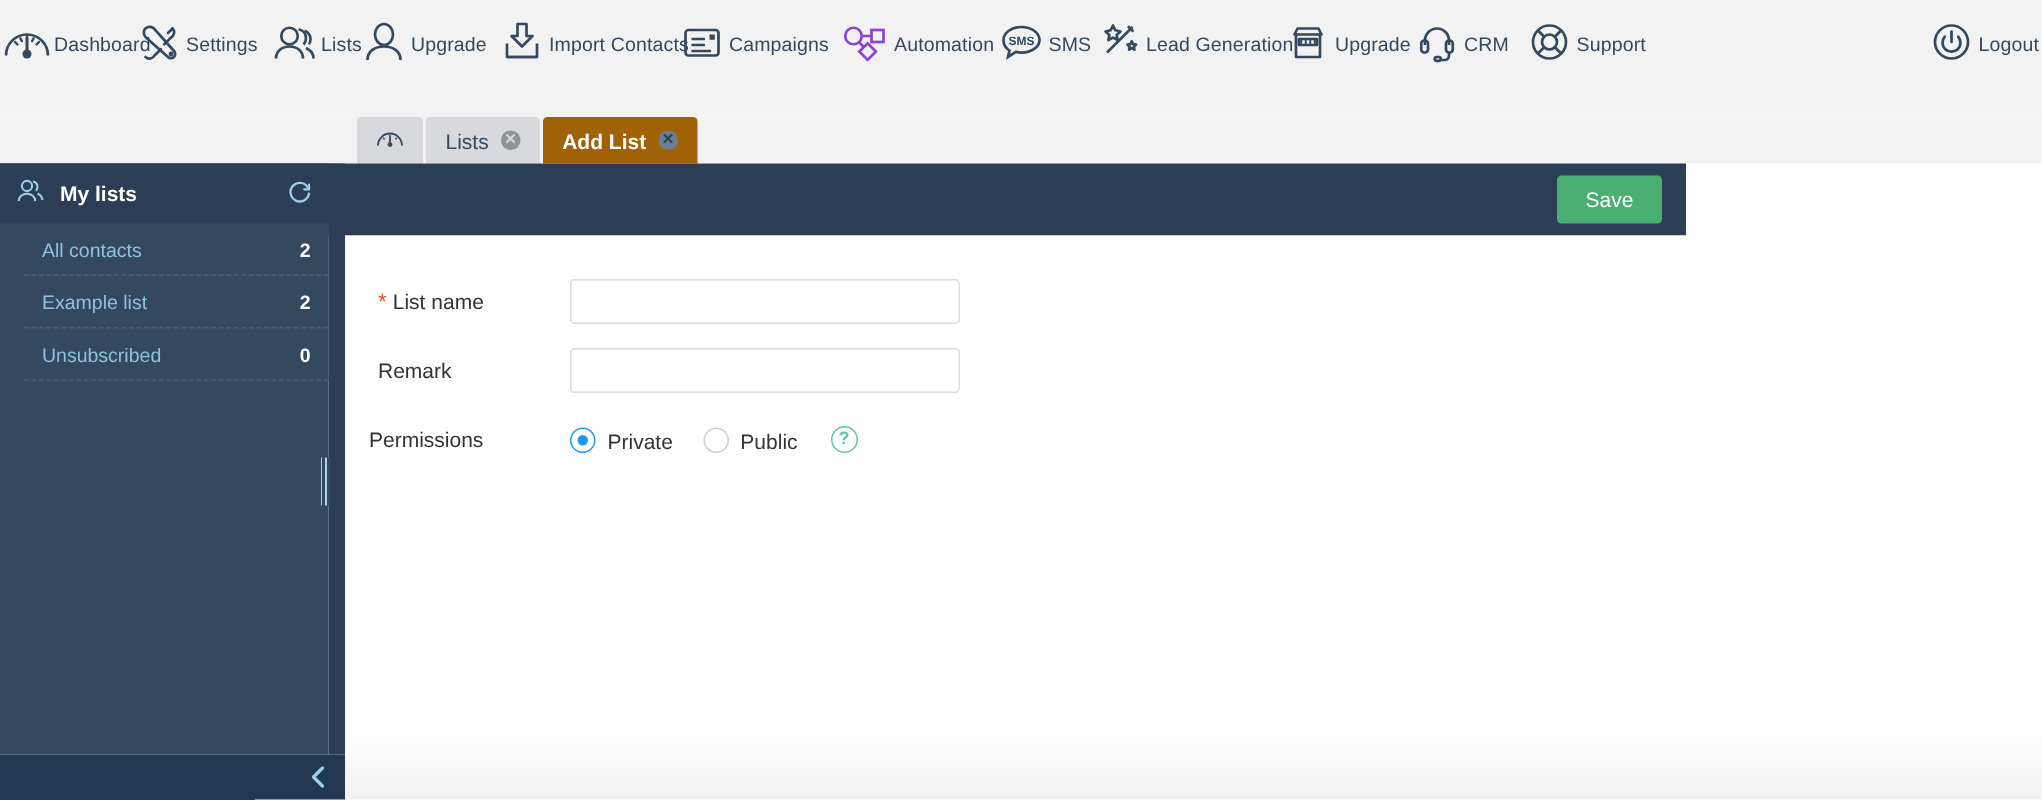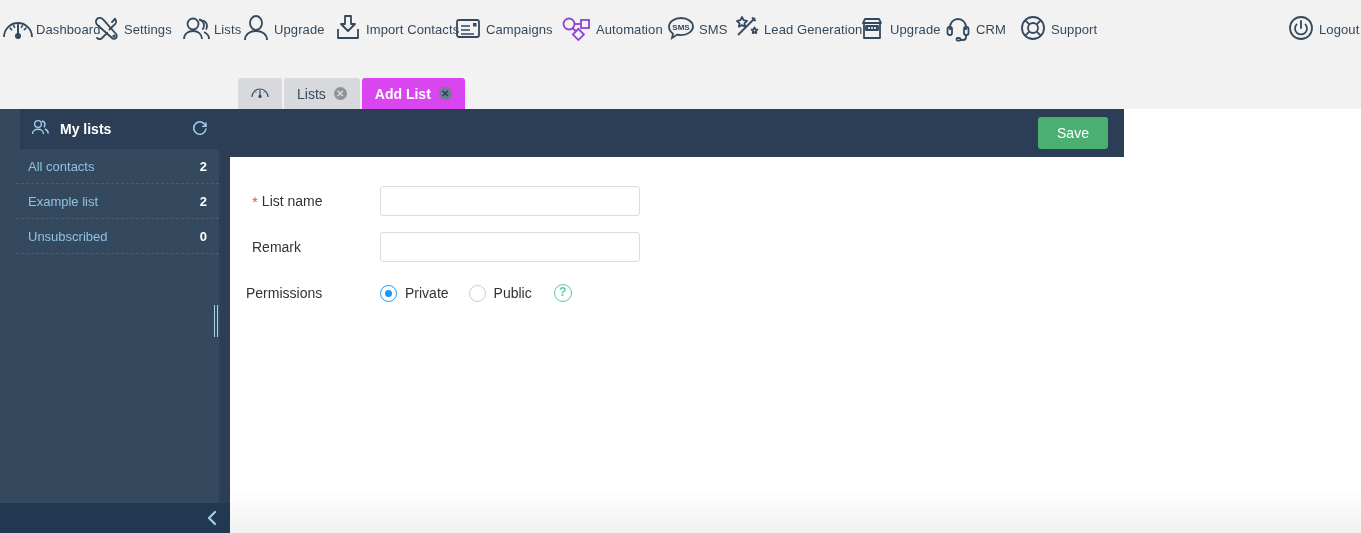--- a/index.html
+++ b/index.html
@@ -35,21 +35,21 @@
     background:#f2f2f2;
     display:flex; align-items:flex-end; padding-left:238px;
   }
   .tab {
     height:31px; display:flex; align-items:center; gap:8px;
     padding:0 13px; margin-right:2px;
     background:#d7d9dc; color:#34495e;
     font-size:14px; border-radius:3px 3px 0 0; cursor:pointer; white-space:nowrap;
   }
   .tab.icon-tab { padding:0 12px; }
-  .tab.active { background:#d946ef; color:#ffffff; font-weight:bold; }
+  .tab.active { background:#a16207; color:#ffffff; font-weight:bold; }
   .tab-close {
     width:13px; height:13px; border-radius:50%;
     background:#8e9399; color:#d7d9dc;
     font-size:10px; line-height:13px; text-align:center; font-weight:bold;
     display:inline-block; flex:none;
   }
   .tab.active .tab-close { background:#6d7e92; color:#2b3e56; }
 
   
   .actionbar {
@@ -63,21 +63,21 @@
     font-family:"Liberation Sans", sans-serif;
   }
 
   
   .sidebar {
     position:absolute; left:0; top:109px; width:219px; height:394px;
     background:#34495e;
   }
   .sb-header {
     height:40px; background:#2c3e55;
-    display:flex; align-items:center; padding:0 10px; gap:8px;margin-left:20px;
+    display:flex; align-items:center; padding:0 10px; gap:8px;
   }
   .sb-title { color:#ffffff; font-size:14px; font-weight:bold; flex:1 1 auto; }
   .sb-refresh { cursor:pointer; display:flex; align-items:center; }
   .sb-list { background:#34495e;padding-left:16px; }
   .sb-row {
     height:35px; display:flex; align-items:center; padding:0 12px;
     border-bottom:1px dashed #4a5e73; cursor:pointer;
   }
   .sb-row-label { flex:1 1 auto; color:#8fc1e3; font-size:13px; }
   .sb-row-count { color:#ffffff; font-size:13px; font-weight:bold; }
@@ -114,21 +114,21 @@
     width:150px; padding-left:22px; font-size:14px; color:#333;
     display:flex; align-items:center; gap:4px; justify-content:flex-start;
   }
   .req { color:#e8503a; font-size:15px; line-height:1; }
   .form-input {
     width:260px; height:30px; border:1px solid #dcdcdc; border-radius:3px;
     background:#fff; font-size:14px; padding:0 8px; color:#333;
     font-family:"Liberation Sans", sans-serif; outline:none;
   }
   .radio-group { display:flex; align-items:center; gap:0; }
-  .radio-opt { display:flex; align-items:center; cursor:pointer; margin-right:6px; }
+  .radio-opt { display:flex; align-items:flex-end; cursor:pointer; margin-right:6px; }
   .radio {
     width:17px; height:17px; border-radius:50%; border:1px solid #c8cdd2;
     background:#fff; display:flex; align-items:center; justify-content:center;
     flex:none; margin-right:8px;
   }
   .radio.on { border:1px solid #2196f3; }
   .radio.on::after {
     content:""; width:7px; height:7px; border-radius:50%; background:#2196f3;
   }
   .radio-label { font-size:14px; color:#333; margin-right:14px; }

